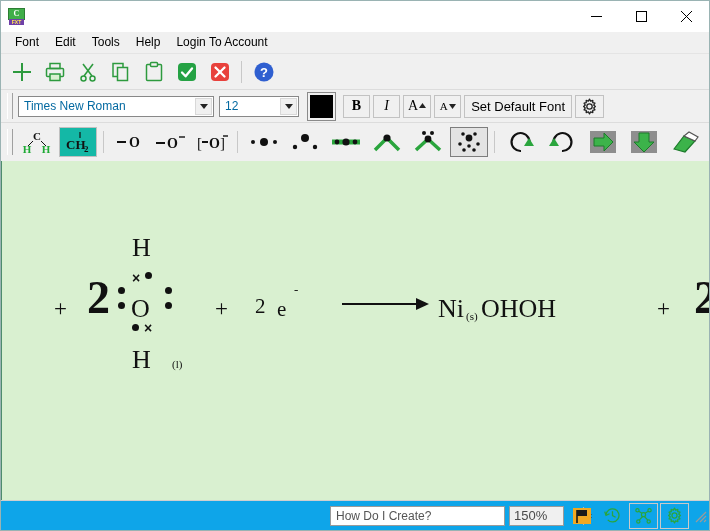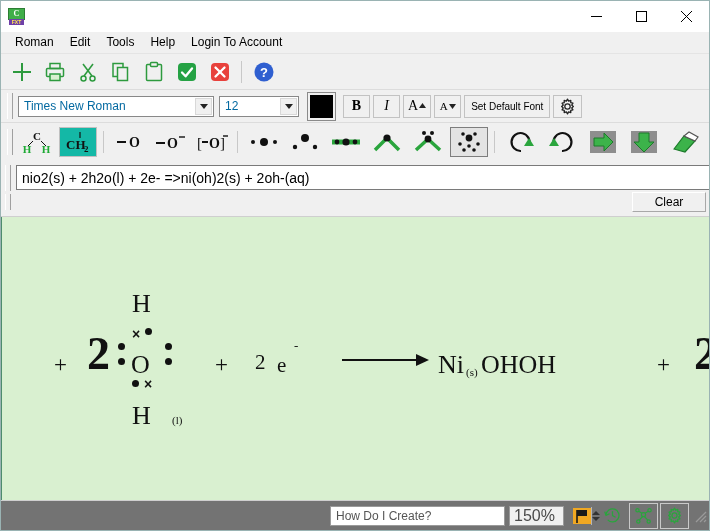--- a/index.html
+++ b/index.html
@@ -177,21 +177,21 @@
     display: flex; align-items: center; justify-content: center;
     background: #f0f0f0;
     border: 1px solid #c2c2c2;
     box-sizing: border-box;
     margin-right: 3px;
     font-family: "Liberation Serif", serif;
     font-size: 14px;
     flex: 0 0 auto;
     padding: 0 4px;
   }
-  .fbtn.wide { padding: 0 6px; font-family: "Liberation Sans", sans-serif; font-size: 10px;}
+  .fbtn.wide { padding: 0 6px; font-family: "Liberation Sans", sans-serif; font-size: 13px;}
 
   .chem-btn {
     height: 30px;
     min-width: 38px;
     background: #14b8a6;
     border: 1px solid #c0c0c0;
     box-sizing: border-box;
     margin-right: 3px;
     display: flex; align-items: center; justify-content: center;
     flex: 0 0 auto;
@@ -294,21 +294,21 @@
     position: absolute;
     width: 0; height: 0;
     border-top: 6px solid transparent;
     border-bottom: 6px solid transparent;
     border-left: 13px solid #111;
   }
 
   
   .statusbar {
     height: 29px;
-    background: #737373;
+    background: #0ea5e9;
     border-top: 1px solid #cfcfcf;
     display: flex;
     align-items: center;
     flex: 0 0 auto;
     padding-right: 2px;
   }
   .status-spacer { flex: 1 1 auto; }
   .status-input {
     width: 175px; height: 20px;
     background: #ffffff;
@@ -321,21 +321,21 @@
     font-family: "Liberation Sans", sans-serif;
     margin-right: 4px;
   }
   .zoom-box {
     width: 55px; height: 20px;
     background: #f0f0f0;
     border: 1px solid #9a9a9a;
     box-sizing: border-box;
     display: flex; align-items: center;
     justify-content: space-between;
-    font-size: 16px;
+    font-size: 13px;
     color: #4a4a4a;
     padding-left: 4px;
     margin-right: 3px;
     font-family: "Liberation Sans", sans-serif;
     gap: 36px;
   }
   .spin {
     width: 14px; height: 18px;
     display: flex; flex-direction: column;
     justify-content: center; align-items: center;
@@ -383,21 +383,21 @@
       <div class="win-btn">
         <svg width="11" height="11" viewBox="0 0 11 11">
             <line x1="0" y1="0" x2="11" y2="11" stroke="#000" stroke-width="1"></line>
             <line x1="11" y1="0" x2="0" y2="11" stroke="#000" stroke-width="1"></line>
           </svg>
       </div>
     </div>
   </div>
 
   <div class="menubar">
-    <div class="menu-item">Roman</div>
+    <div class="menu-item">Font</div>
     <div class="menu-item">Edit</div>
     <div class="menu-item">Tools</div>
     <div class="menu-item">Help</div>
     <div class="menu-item">Login To Account</div>
   </div>
 
   <div class="toolbar tb-main">
     <div class="tbtn">
       <svg width="22" height="22" viewBox="0 0 22 22">
         <line x1="11" y1="2" x2="11" y2="20" stroke="#2d9a3e" stroke-width="2"></line>
@@ -630,31 +630,20 @@
       </svg>
     </div>
     <div class="chem-btn flat">
       <svg width="28" height="26" viewBox="0 0 28 26">
         <path d="M3 20 L13 7 L24 12 L14 23 Z" fill="#3cb34a" stroke="#1c7a2a" stroke-width="1.2"></path>
         <path d="M13 7 L18 3 L27 8 L24 12 Z" fill="#ffffff" stroke="#555" stroke-width="1.2"></path>
       </svg>
     </div>
   </div>
 
-  <div class="formula-area">
-    <div class="formula-row">
-      <div class="grip"></div>
-      <div class="formula-input" placeholder="">nio2(s) + 2h2o(l) + 2e- =&gt;ni(oh)2(s) + 2oh-(aq)</div>
-    </div>
-    <div class="clear-row">
-      <div class="grip" style="height:16px"></div>
-      <div class="status-spacer"></div>
-      <div class="clear-btn">Clear</div>
-    </div>
-  </div>
 
   <div class="canvas">
     <div class="eq">
 
       <span class="lbl plus" style="left:52px; top:135px;">+</span>
 
       <span class="lbl coef" style="left:85px; top:110px;">2</span>
 
       <div class="dot" style="left:116px; top:126px;"></div>
       <div class="dot" style="left:116px; top:141px;"></div>

